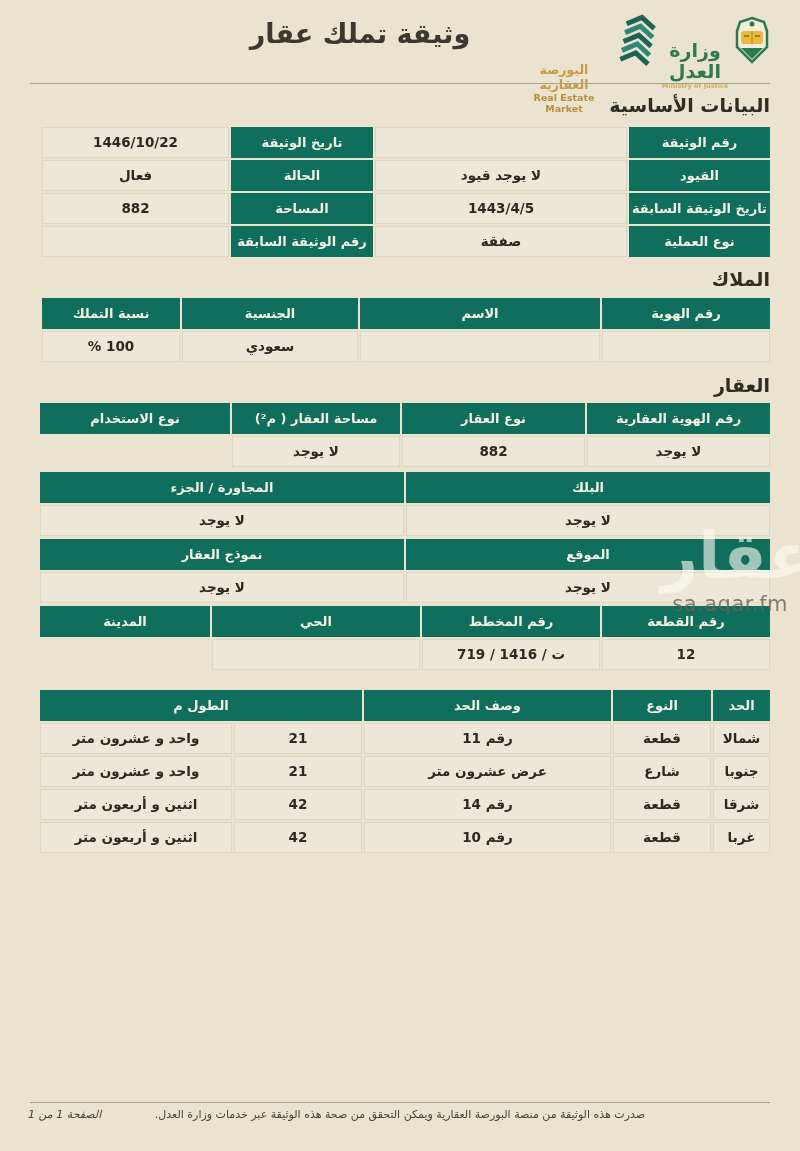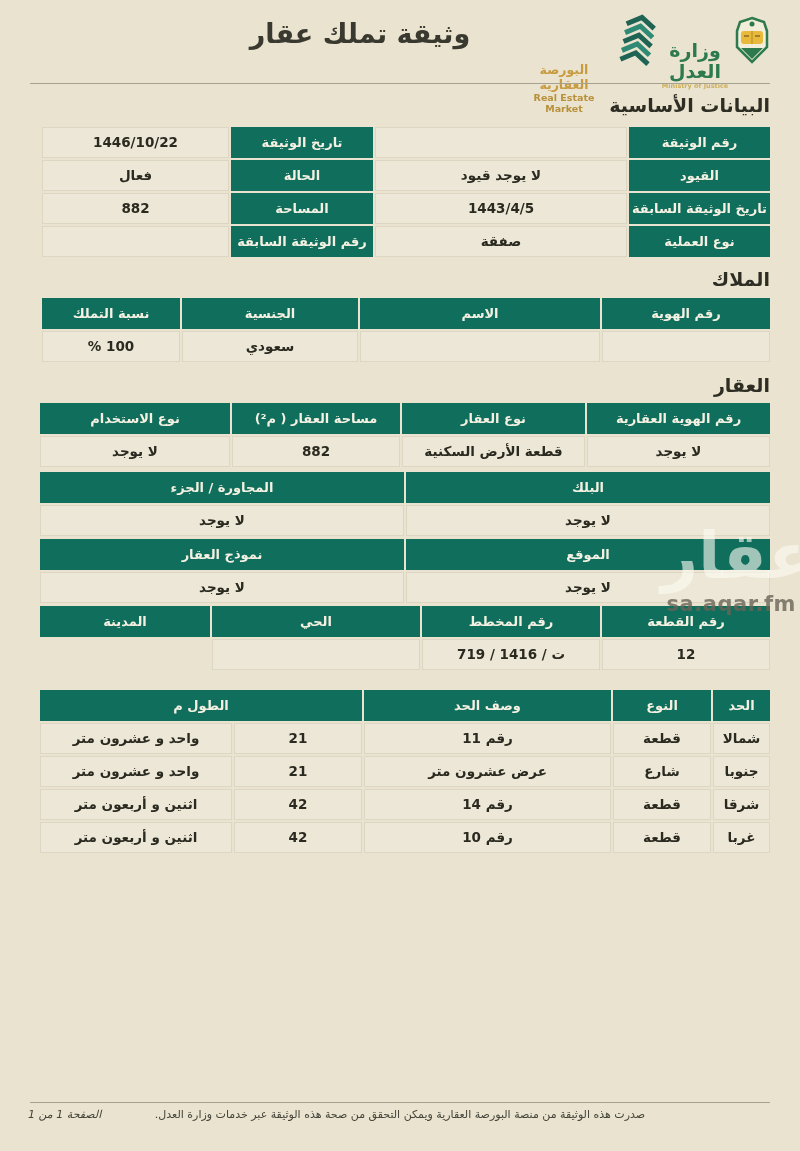--- a/index.html
+++ b/index.html
@@ -47,22 +47,22 @@
   }
   .span2{grid-column:span 2;}
   .ltr{direction:ltr;}
   
   .wm-big{
     position:absolute;top:524px;right:-12px;z-index:5;
     font-size:64px;font-weight:bold;line-height:1;
     color:rgba(252,250,242,.62);
   }
   .wm-small{
-    position:absolute;top:592px;right:4px;z-index:6;direction:ltr;
-    font-size:21px;font-weight:bold;color:rgba(105,100,86,.8);letter-spacing:.5px;margin-left:28px;
+    position:absolute;top:592px;right:12px;z-index:6;direction:ltr;
+    font-size:21px;font-weight:normal;color:rgba(105,100,86,.8);letter-spacing:.5px;margin-left:28px;
   }
   
   .ftr-line{position:absolute;top:1102px;left:30px;right:30px;border-top:1px solid #a5a190;}
   .ftr-note{
     position:absolute;top:1108px;left:120px;right:120px;text-align:center;
     font-size:11px;color:#44443a;
   }
   .ftr-page{
     position:absolute;top:1108px;left:28px;text-align:center;direction:rtl;
     font-size:11px;color:#44443a;font-style:italic;
@@ -148,21 +148,20 @@
   </div>
 
   <div class="sec-title" style="top:374px">العقار</div>
 
   <div class="grid g-prop" style="top:403px">
     <div class="hc">رقم الهوية العقارية</div>
     <div class="hc">نوع العقار</div>
     <div class="hc">مساحة العقار ( م²)</div>
     <div class="hc">نوع الاستخدام</div>
     <div class="vc">لا يوجد</div>
-    <div class="vc">قطعة الأرض السكنية</div>
     <div class="vc">882</div>
     <div class="vc">لا يوجد</div>
   </div>
 
   <div class="grid g-two" style="top:472px">
     <div class="hc">البلك</div>
     <div class="hc">المجاورة / الجزء</div>
     <div class="vc">لا يوجد</div>
     <div class="vc">لا يوجد</div>
   </div>

